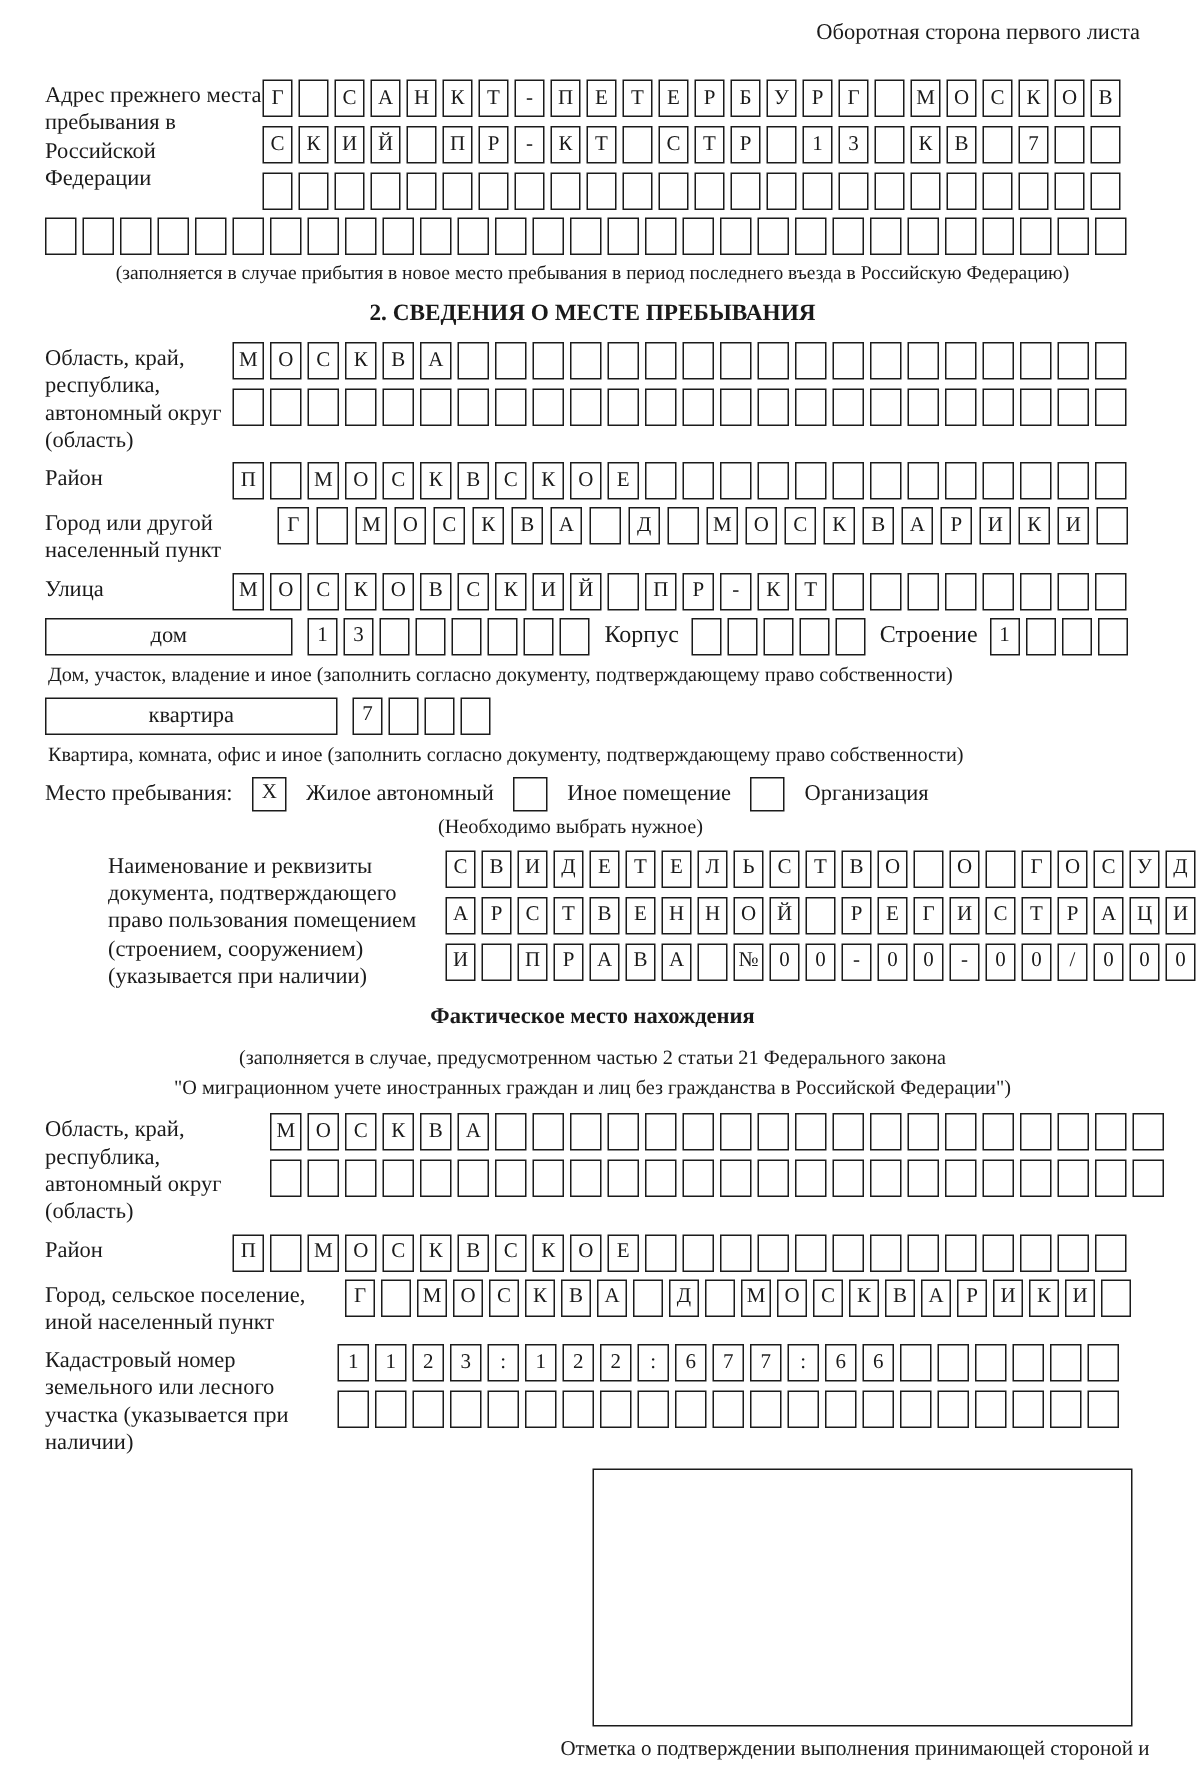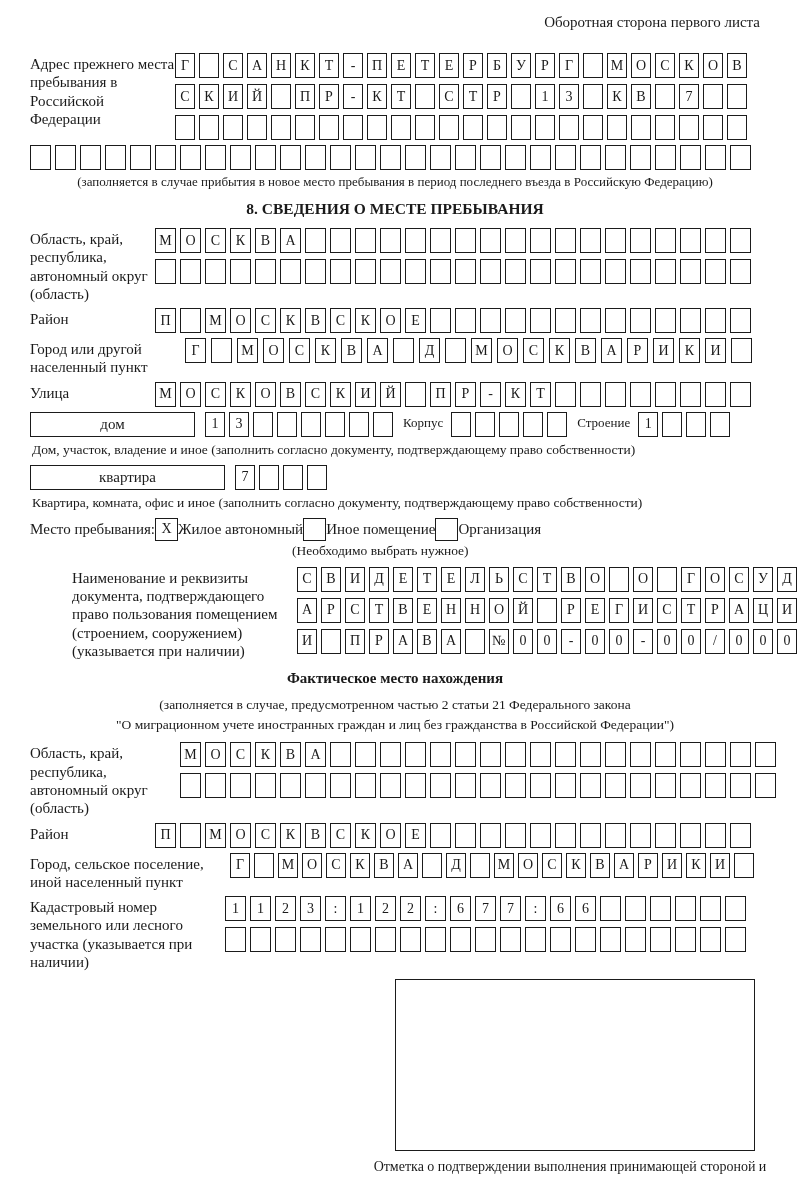--- a/index.html
+++ b/index.html
@@ -29,23 +29,23 @@
 
   .full-row{margin:1px 0 4px 0;}
   .caption{font-size:13px;text-align:center;margin:2px 0 10px 0;}
   .caption-left{font-size:13.5px;text-align:left;margin:1px 0 7px 2px;}
   .section-title{font-size:15.5px;font-weight:bold;text-align:center;margin:4px 0 10px 0;}
 
   .wide-cell{box-sizing:border-box;height:25px;border:1.6px solid #1b1b1b;
       display:flex;align-items:center;justify-content:center;font-size:15px;flex:0 0 auto;}
   .dom-cell{width:165px;margin-right:10px;}
   .kv-cell{width:195px;margin-right:10px;}
-  .inline-label{font-size:13px;padding:3px 8px 0 10px;flex:0 0 auto;}
-
-  .stay-line{display:flex;align-items:center;font-size:15px;margin:3px 0 2px 0;gap:0;}
+  .inline-label{font-size:16px;padding:3px 8px 0 10px;flex:0 0 auto;}
+
+  .stay-line{display:flex;align-items:center;font-size:15px;margin:3px 0 2px 0;gap:13px;}
   .checkbox{box-sizing:border-box;width:23px;height:23px;border:1.6px solid #1b1b1b;
       display:flex;align-items:center;justify-content:center;font-size:14px;flex:0 0 auto;}
   .stay-note{font-size:13.5px;margin:0 0 8px 262px;}
 
   .fact-title{font-size:15px;font-weight:bold;text-align:center;margin:10px 0 8px 0;font-family:Liberation Serif, serif;}
   .fact-note{font-size:13.5px;text-align:center;line-height:1.45;margin-bottom:8px;}
 
   .stamp-box{box-sizing:border-box;width:360px;height:172px;border:1.8px solid #1b1b1b;
       margin:8px 0 6px 365px;}
   .stamp-note{width:430px;margin-left:325px;text-align:center;font-size:14px;line-height:1.4;}
@@ -166,21 +166,21 @@
       <div class="cell"></div>
       <div class="cell"></div>
       <div class="cell"></div>
       <div class="cell"></div>
       <div class="cell"></div>
       <div class="cell"></div>
       <div class="cell"></div>
     </div>
   <div class="caption">(заполняется в случае прибытия в новое место пребывания в период последнего въезда в Российскую Федерацию)</div>
 
-  <div class="section-title">8. СВЕДЕНИЯ О МЕСТЕ ПРЕБЫВАНИЯ</div>
+  <div class="section-title">2. СВЕДЕНИЯ О МЕСТЕ ПРЕБЫВАНИЯ</div>
 
   <div class="form-line">
     <div class="label lbl-b">Область, край, республика, автономный округ (область)</div>
     <div class="rows">
       <div class="cells cells-w21">
           <div class="cell">М</div>
           <div class="cell">О</div>
           <div class="cell">С</div>
           <div class="cell">К</div>
           <div class="cell">В</div>

